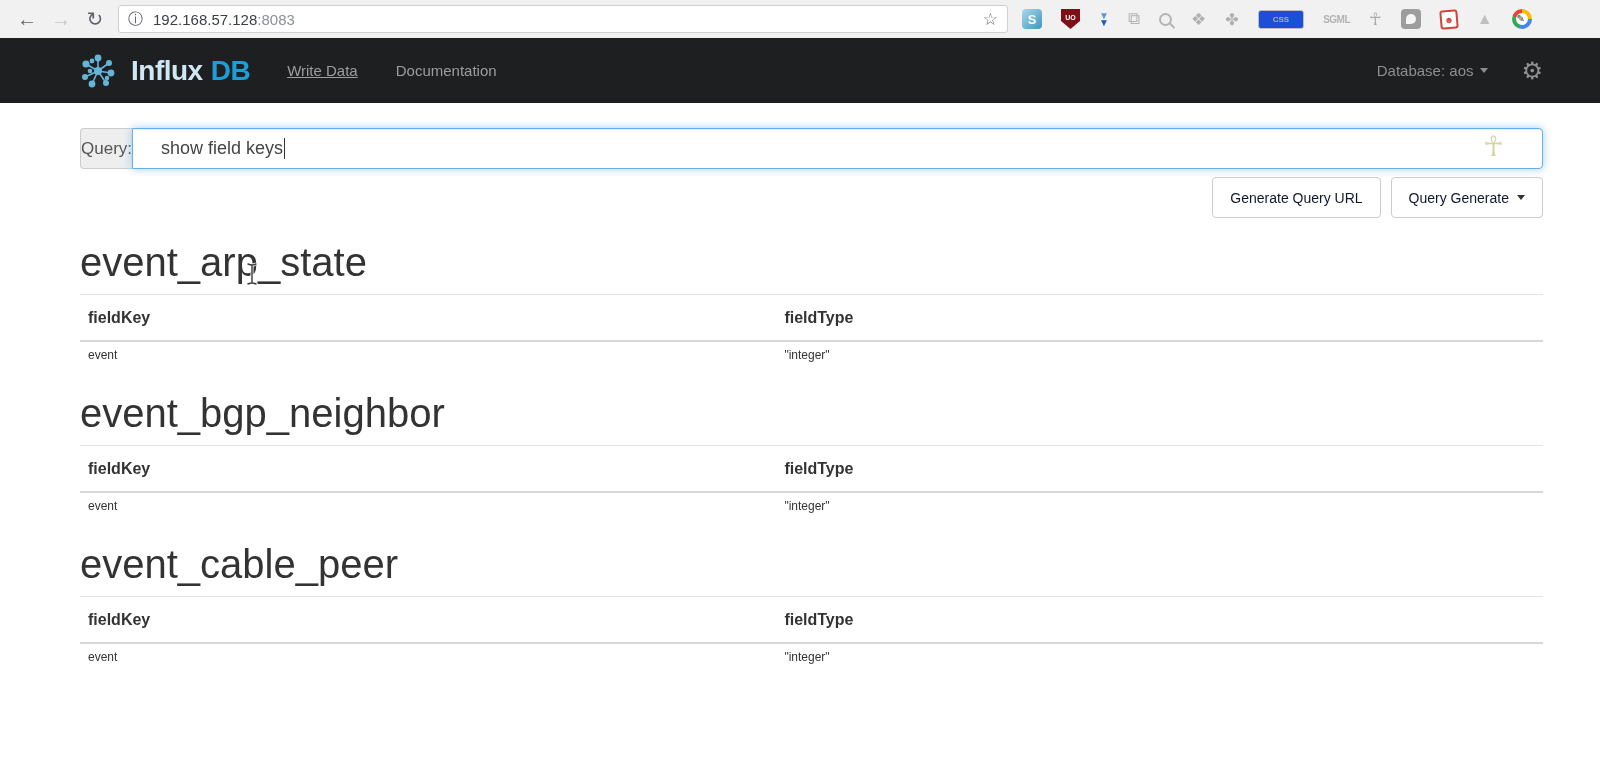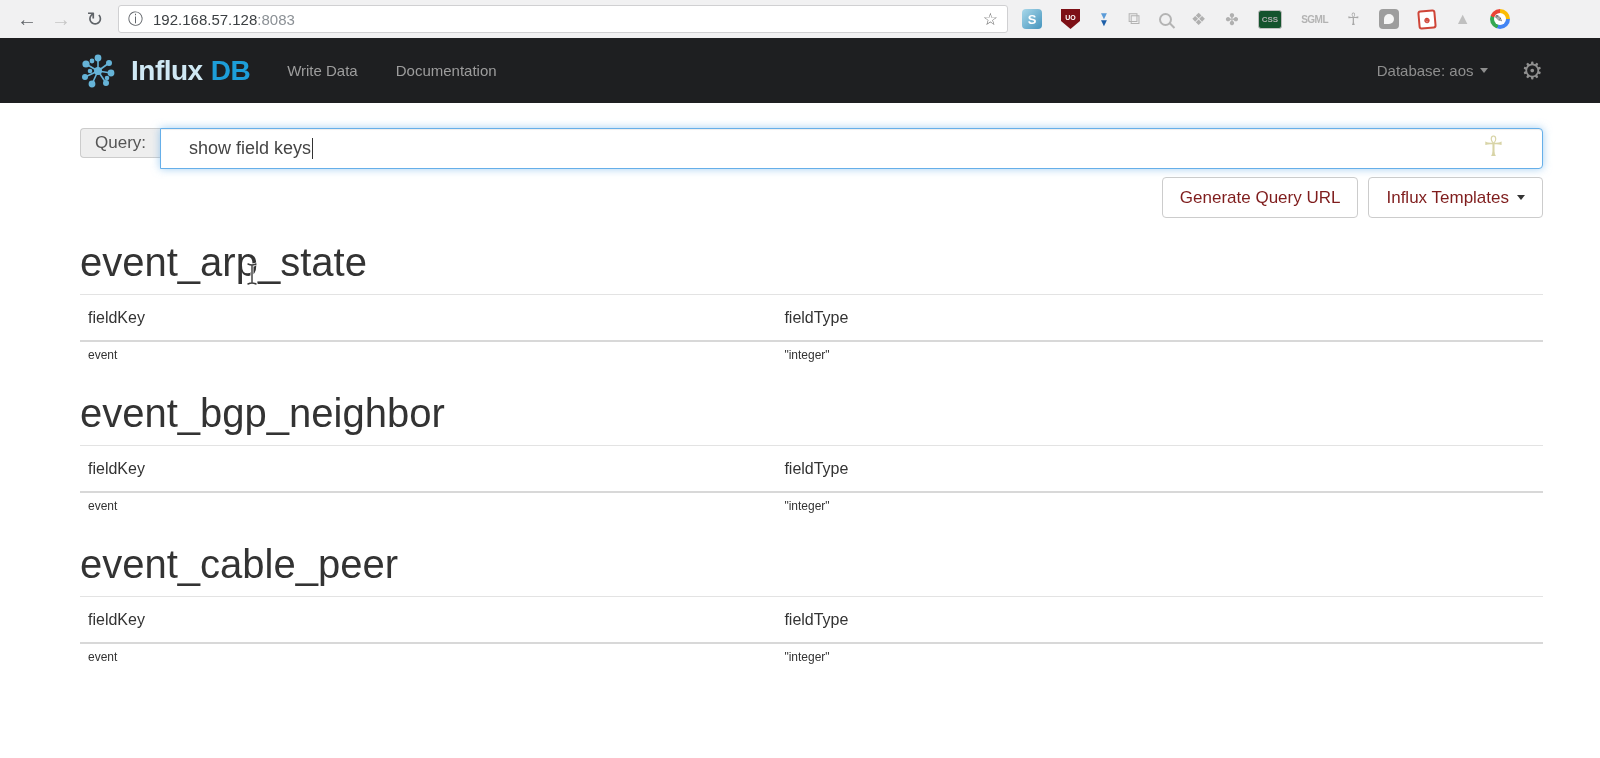--- a/index.html
+++ b/index.html
@@ -26,68 +26,68 @@
             clip-path:polygon(0 0,100% 0,100% 60%,50% 100%,0 60%); padding-bottom:4px; }
   .ext-down { flex-direction:column; line-height:7px; font-size:10px; }
   .ext-down .t1 { color:#5b9bd8; } .ext-down .t2 { color:#1d5fa8; }
   .ext-docs { font-size:17px; color:#b3b3b3; }
   .ext-magnifier { width:13px; height:13px; border:2px solid #b4b4b4; border-radius:50%; position:relative; }
   .ext-magnifier::after { content:""; position:absolute; width:2px; height:7px; background:#b4b4b4;
             right:-3px; bottom:-5px; transform:rotate(-45deg); }
   .ext-dropbox { font-size:17px; color:#b0b0b0; }
   .ext-figure { font-size:16px; color:#b0b0b0; }
   .ext-css { border:1px solid #bdbdbd; border-radius:3px; color:#aeaeae; font-size:8px;
-             font-weight:bold; padding:4px 3px; background:#14532d; }
+             font-weight:bold; padding:4px 14px; background:#1d4ed8; }
   .ext-sgml { font-size:10px; font-weight:bold; color:#b3b3b3; letter-spacing:-0.5px; }
   .ext-ankh { font-size:17px; color:#a9a9a9; }
   .ext-blob { width:20px; height:20px; border-radius:4px; background:#9d9d9d; position:relative; }
   .ext-blob::after { content:""; position:absolute; width:10px; height:10px; border-radius:50% 50% 50% 0;
              background:#f5f5f5; left:5px; top:5px; }
   .ext-red { width:18px; height:19px; border:2px solid #cf4538; border-radius:3px; color:#cf4538;
              font-size:9px; transform:rotate(-5deg); background:#fff; }
   .ext-drive { font-size:16px; color:#c0c0c0; }
   .ext-google { width:20px; height:20px; border-radius:50%; position:relative;
              background:conic-gradient(#fbbc05 0 25%, #4285f4 25% 55%, #34a853 55% 80%, #ea4335 80% 100%); }
   .ext-google::before { content:""; position:absolute; inset:4px; background:#fff; border-radius:50%; }
   .ext-google .pencil { position:absolute; z-index:1; font-size:10px; color:#3a3a3a; left:5px; top:4px; }
 
   
   .navbar { height:65px; background:#1e1f21; display:flex; align-items:center; }
   .nav-inner { flex:1; margin:0 57px 0 80px; display:flex; align-items:center; }
   .brand { display:flex; align-items:center;gap:8px; }
   .brand-influx { color:#cfe8f4; font-size:28px; font-weight:bold; margin-left:7px; letter-spacing:-0.5px; }
   .brand-db { color:#1d9ed9; font-size:28px; font-weight:bold; letter-spacing:-0.5px; }
   .nav-link { color:#9d9d9d; font-size:15px; text-decoration:none; margin-left:38px; }
-  .nav-link:first-of-type { margin-left:37px; }
+  .nav-link:first-of-type { margin-left:37px;text-decoration:underline; }
   .nav-right { margin-left:auto; display:flex; align-items:center; color:#8e8e8e; font-size:15px; }
   .caret-down { width:0; height:0; border-left:4px solid transparent; border-right:4px solid transparent;
                 border-top:5px solid #8e8e8e; margin-left:7px; }
   .gear-icon { font-size:24px; color:#909090; margin-left:33px; line-height:1; }
 
   
   .container { margin:0 57px 0 80px; }
   .query-row { margin-top:25px; display:flex; }
   .query-addon { background:#eee; border:1px solid #ccc; border-right:0; border-radius:4px 0 0 4px;
-                 padding:0 14px; font-size:17px; color:#555; height:30px; display:flex; align-items:center; }
+                 padding:0 0; font-size:17px; color:#555; height:41px; display:flex; align-items:center; }
   .query-input { flex:1; height:41px; background:#fff; border:1px solid #66afe9;
                  border-radius:0 4px 4px 0; font-size:18px; color:#454545; padding:0 28px;
                  display:flex; align-items:center; position:relative;
                  box-shadow: inset 0 1px 1px rgba(0,0,0,.075), 0 0 8px rgba(102,175,233,.6); }
   .caret-bar { width:1px; height:21px; background:#333; margin-left:1px; }
   .input-ankh { position:absolute; right:38px; top:1px; font-size:28px; color:rgba(200,194,130,.7); }
 
   .btn-row { margin-top:8px; display:flex; justify-content:flex-end; gap:10px; }
   .btn { background:#fff; border:1px solid #ccc; border-radius:4px; height:41px; padding:0 17px;
-         font-size:17px; color:#7f1d1d; display:flex; align-items:center; cursor:pointer; }
+         font-size:14px; color:#0f172a; display:flex; align-items:center; cursor:pointer; }
   .btn .caret-down { border-top-color:#333; margin-left:8px; }
 
   .results { margin-top:22px; }
   .measurement { font-size:40px; font-weight:300; color:#333; margin:16px 0 10px; line-height:44px; }
   .results table { width:100%; border-collapse:collapse; border-top:1px solid #e3e3e3; margin-bottom:12px; }
-  .results th { text-align:left; font-size:16px; font-weight:normal; color:#333;
+  .results th { text-align:left; font-size:16px; font-weight:bold; color:#333;
                 padding:14px 8px 13px; border-bottom:2px solid #d8d8d8; }
   .results th:first-child, .results td:first-child { width:47.6%; }
   .results td { font-size:12px; color:#333; padding:6px 8px 13px; }
 
   
   .cursor-ibeam { position:absolute; left:246px; top:262px; z-index:9; }
 </style>
 </head>
 <body>
 
@@ -171,21 +171,21 @@
     <div class="query-input">
       <span>show field keys</span>
       <span class="caret-bar"></span>
       <span class="input-ankh">☥</span>
     </div>
   </div>
 
   <div class="btn-row">
     <button class="btn">Generate Query URL</button>
     <button class="btn">
-      <span>Influx Templates</span>
+      <span>Query Generate</span>
       <span class="caret-down"></span>
     </button>
   </div>
 
   <div class="results">
 
     <section>
       <h1 class="measurement">event_arp_state</h1>
       <table>
         <thead>

